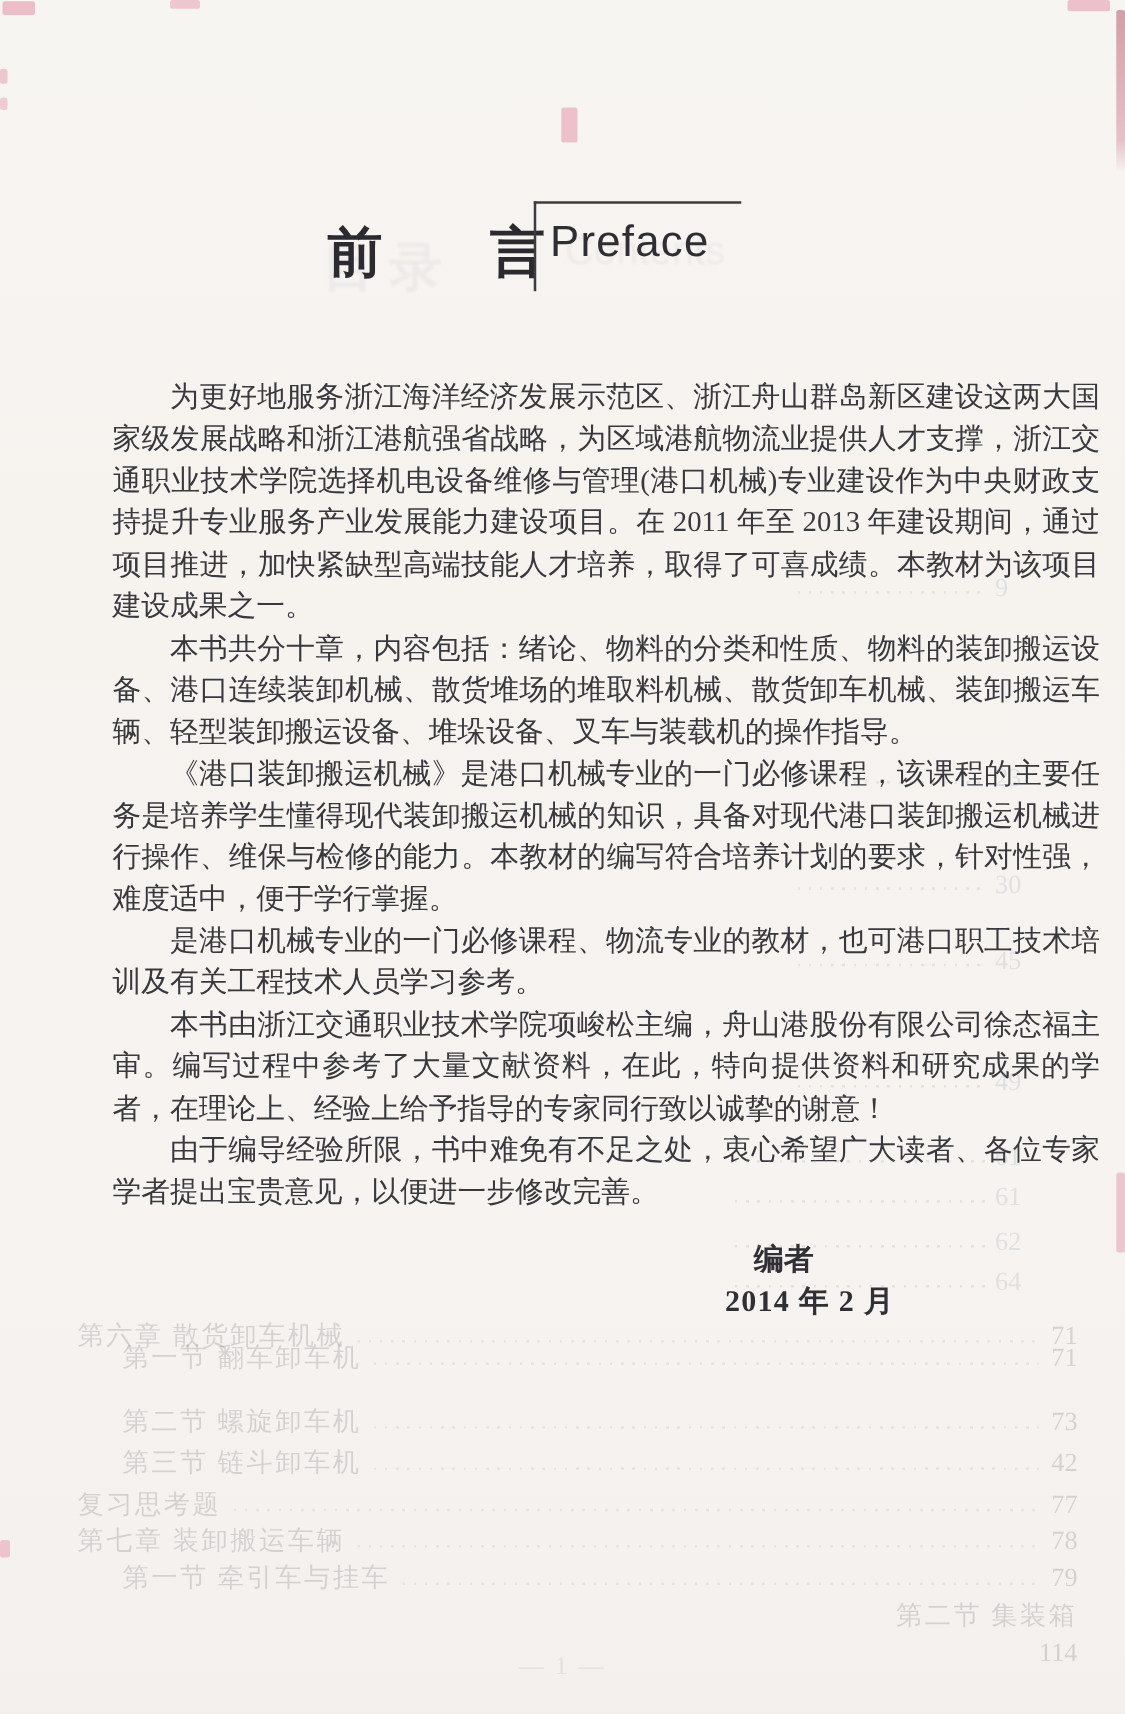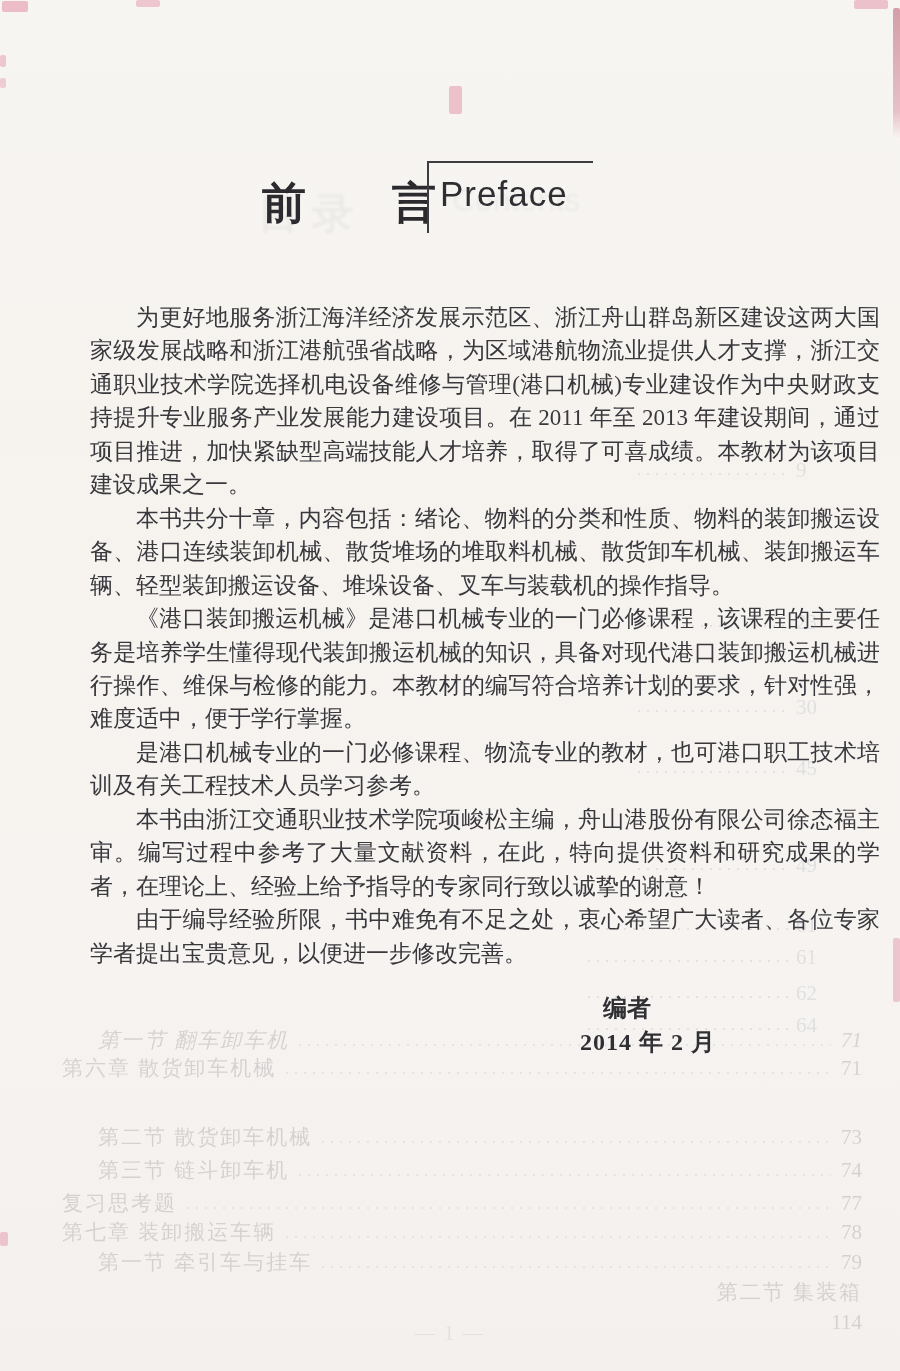--- a/index.html
+++ b/index.html
@@ -132,34 +132,34 @@
   <div class="ghost-upper" style="left:588px;top:1015px;">
       <span class="mini-leader" style="width:200px;"></span>
       <span class="ghost">64</span>
     </div>
 
   <div class="ghost-row" style="top:1056px;">
       <span class="g-label">第六章  散货卸车机械</span>
       <span class="g-leader"></span>
       <span class="g-page">71</span>
     </div>
-  <div class="ghost-row indent" style="top:1028px;font-style:italic;">
+  <div class="ghost-row indent" style="top:1074px;">
       <span class="g-label">第一节  翻车卸车机</span>
       <span class="g-leader"></span>
       <span class="g-page">71</span>
     </div>
   <div class="ghost-row indent" style="top:1125px;">
-      <span class="g-label">第二节  散货卸车机械</span>
+      <span class="g-label">第二节  螺旋卸车机</span>
       <span class="g-leader"></span>
       <span class="g-page">73</span>
     </div>
   <div class="ghost-row indent" style="top:1158px;">
       <span class="g-label">第三节  链斗卸车机</span>
       <span class="g-leader"></span>
-      <span class="g-page">74</span>
+      <span class="g-page">42</span>
     </div>
   <div class="ghost-row" style="top:1191px;">
       <span class="g-label">复习思考题</span>
       <span class="g-leader"></span>
       <span class="g-page">77</span>
     </div>
   <div class="ghost-row" style="top:1220px;">
       <span class="g-label">第七章  装卸搬运车辆</span>
       <span class="g-leader"></span>
       <span class="g-page">78</span>

